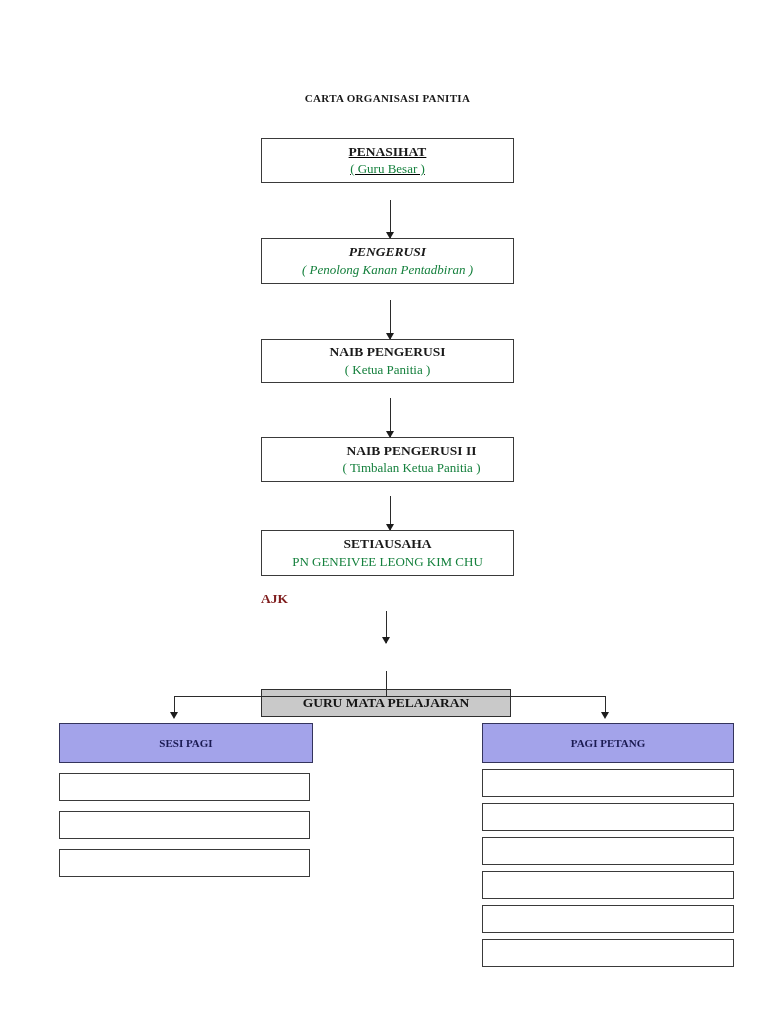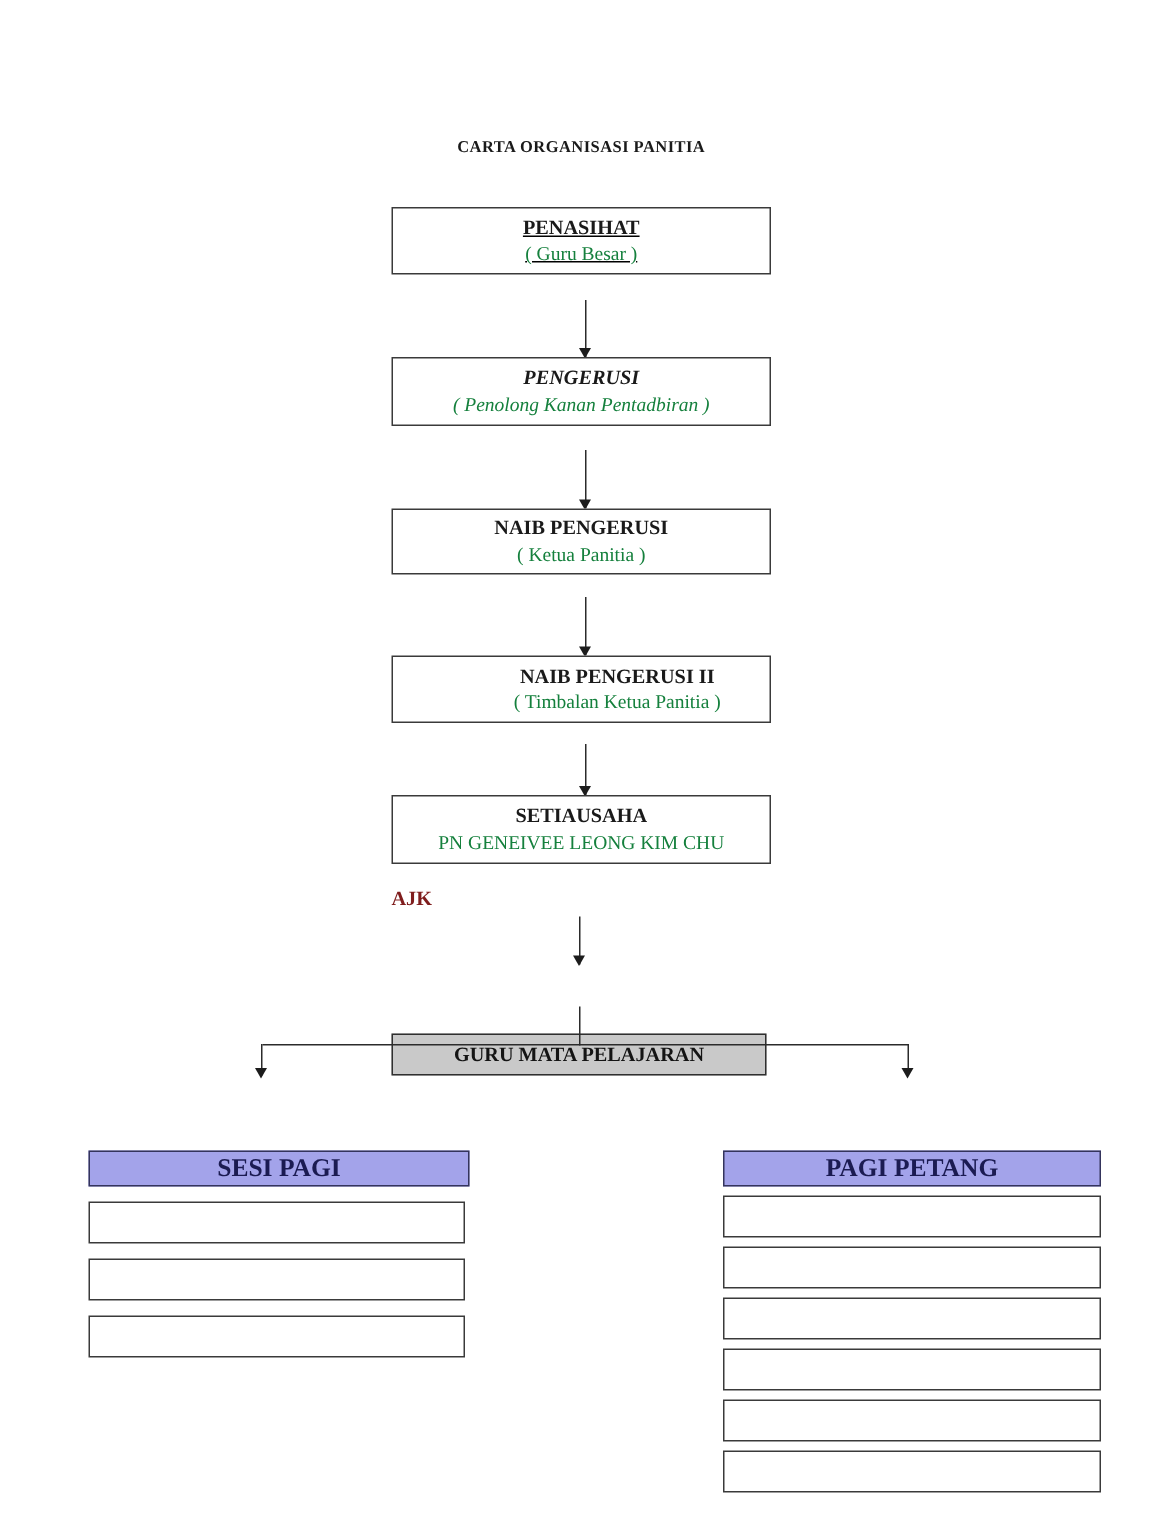--- a/index.html
+++ b/index.html
@@ -61,24 +61,24 @@
     border-top:7px solid #1c1c1c;
   }
   .drop-left{left:174px;}
   .drop-right{left:605px;}
 
   
   .session-col{position:absolute;top:723px;}
   .session-col.left{left:59px;width:254px;}
   .session-col.right{left:482px;width:252px;}
   .session-header{
-    box-sizing:border-box;width:100%;height:24px;
+    box-sizing:border-box;width:100%;height:40px;
     background:#a3a3ea;border:1.5px solid #34345c;
     display:flex;align-items:center;justify-content:center;
-    font-weight:bold;font-size:17px;color:#1b1b52;margin-top:44px;
+    font-weight:bold;font-size:11px;color:#1b1b52;
   }
   .slot-box{
     box-sizing:border-box;width:100%;height:28px;
     background:#ffffff;border:1.5px solid #3a3a3a;
   }
   .session-col.left  .slot-box{margin-top:10px;width:251px;}
   .session-col.right .slot-box{margin-top:6px;}
 </style>
 </head>
 <body>

